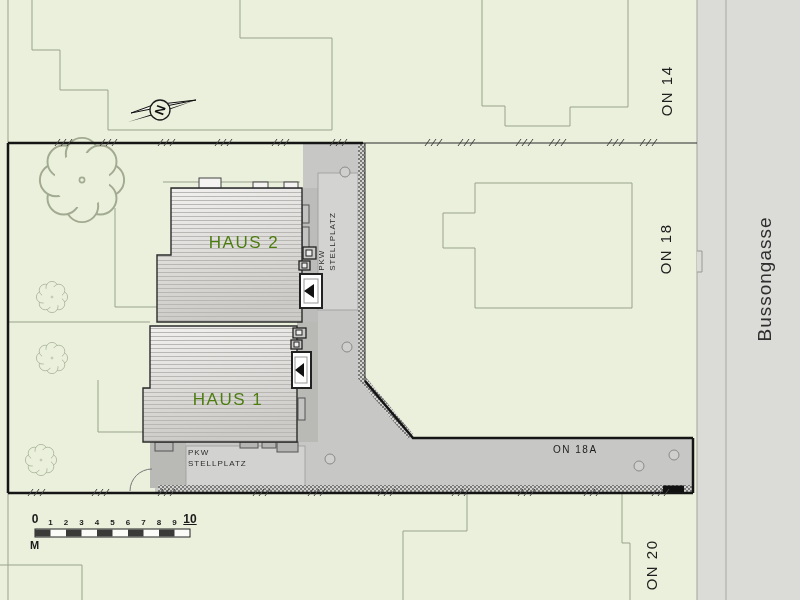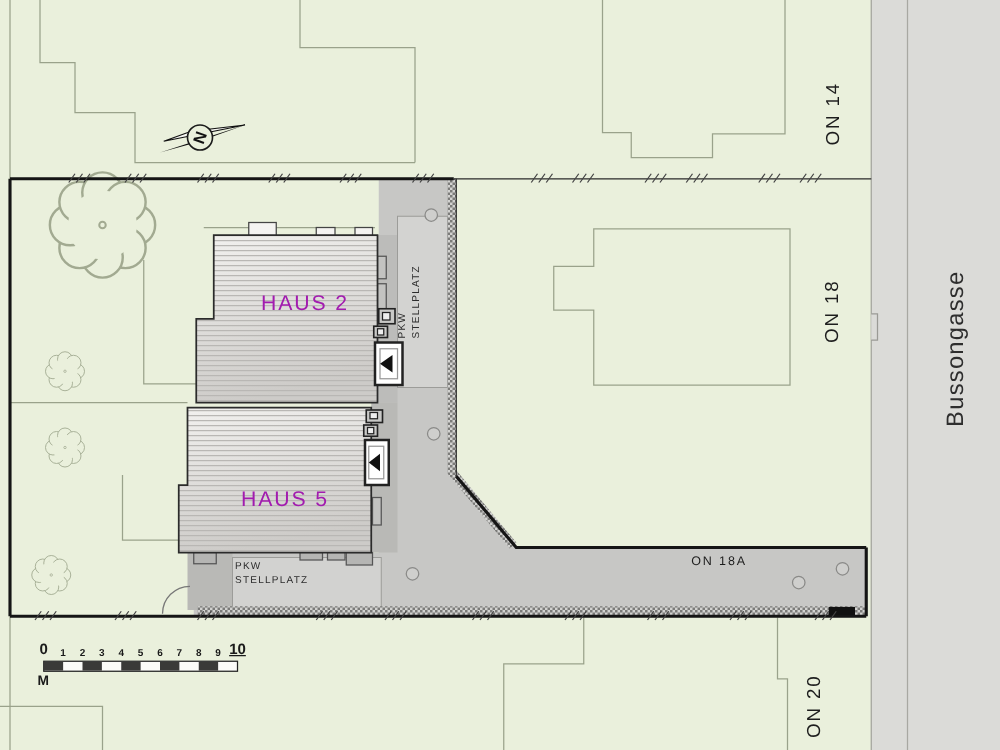--- a/index.html
+++ b/index.html
@@ -6,21 +6,21 @@
   .stage{
     position:relative;width:800px;height:600px;overflow:hidden;
     background:#eaf0dc;
     font-family:"Liberation Sans","DejaVu Sans",sans-serif;
     -webkit-font-smoothing:antialiased;
   }
   .stage svg{position:absolute;left:0;top:0;}
   .lbl{position:absolute;color:#1d1d1d;white-space:nowrap;line-height:1.05;}
   .rot{transform:rotate(-90deg);}
   .parcel{font-size:15px;letter-spacing:1.5px;width:60px;text-align:center;}
-  .haus{font-size:17px;letter-spacing:1.5px;width:100px;text-align:center;color:#a21caf;}
+  .haus{font-size:17px;letter-spacing:1.5px;width:100px;text-align:center;color:#4d7c0f;}
   .street-name{font-size:19px;letter-spacing:1px;width:140px;text-align:center;color:#2e2e2e;}
   .pkw{font-size:8px;letter-spacing:1px;color:#2c2c2c;line-height:1.35;}
   .pkw.rot{width:64px;text-align:left;}
   .snum{position:absolute;width:20px;text-align:center;font-size:8px;font-weight:700;color:#1a1a1a;top:518px;}
   .snum.big{font-size:12px;top:512px;}
   .sunit{position:absolute;font-size:11px;font-weight:600;color:#1a1a1a;}
 </style>
 </head>
 <body>
 
@@ -190,21 +190,21 @@
       <rect x="35" y="529" width="155" height="8" fill="#fbfbf8" stroke="#222" stroke-width="1"></rect>
       <rect x="35" y="529.5" width="15.5" height="7" fill="#3a3a38"></rect>
       <rect x="66" y="529.5" width="15.5" height="7" fill="#3a3a38"></rect>
       <rect x="97" y="529.5" width="15.5" height="7" fill="#3a3a38"></rect>
       <rect x="128" y="529.5" width="15.5" height="7" fill="#3a3a38"></rect>
       <rect x="159" y="529.5" width="15.5" height="7" fill="#3a3a38"></rect>
     </g>
   </svg>
 
   <div class="lbl haus" style="left:194px;top:234px;">HAUS 2</div>
-  <div class="lbl haus" style="left:178px;top:391px;">HAUS 5</div>
+  <div class="lbl haus" style="left:178px;top:391px;">HAUS 1</div>
 
   <div class="lbl parcel rot" style="left:637px;top:83px;">ON 14</div>
   <div class="lbl parcel rot" style="left:636px;top:241px;">ON 18</div>
   <div class="lbl parcel rot" style="left:622px;top:557px;">ON 20</div>
   <div class="lbl" style="left:553px;top:445px;font-size:10px;letter-spacing:1.5px;">ON 18A</div>
 
   <div class="lbl street-name rot" style="left:695px;top:269px;">Bussongasse</div>
 
   <div class="lbl pkw rot" style="left:296px;top:228px;">
     <div>PKW</div>

